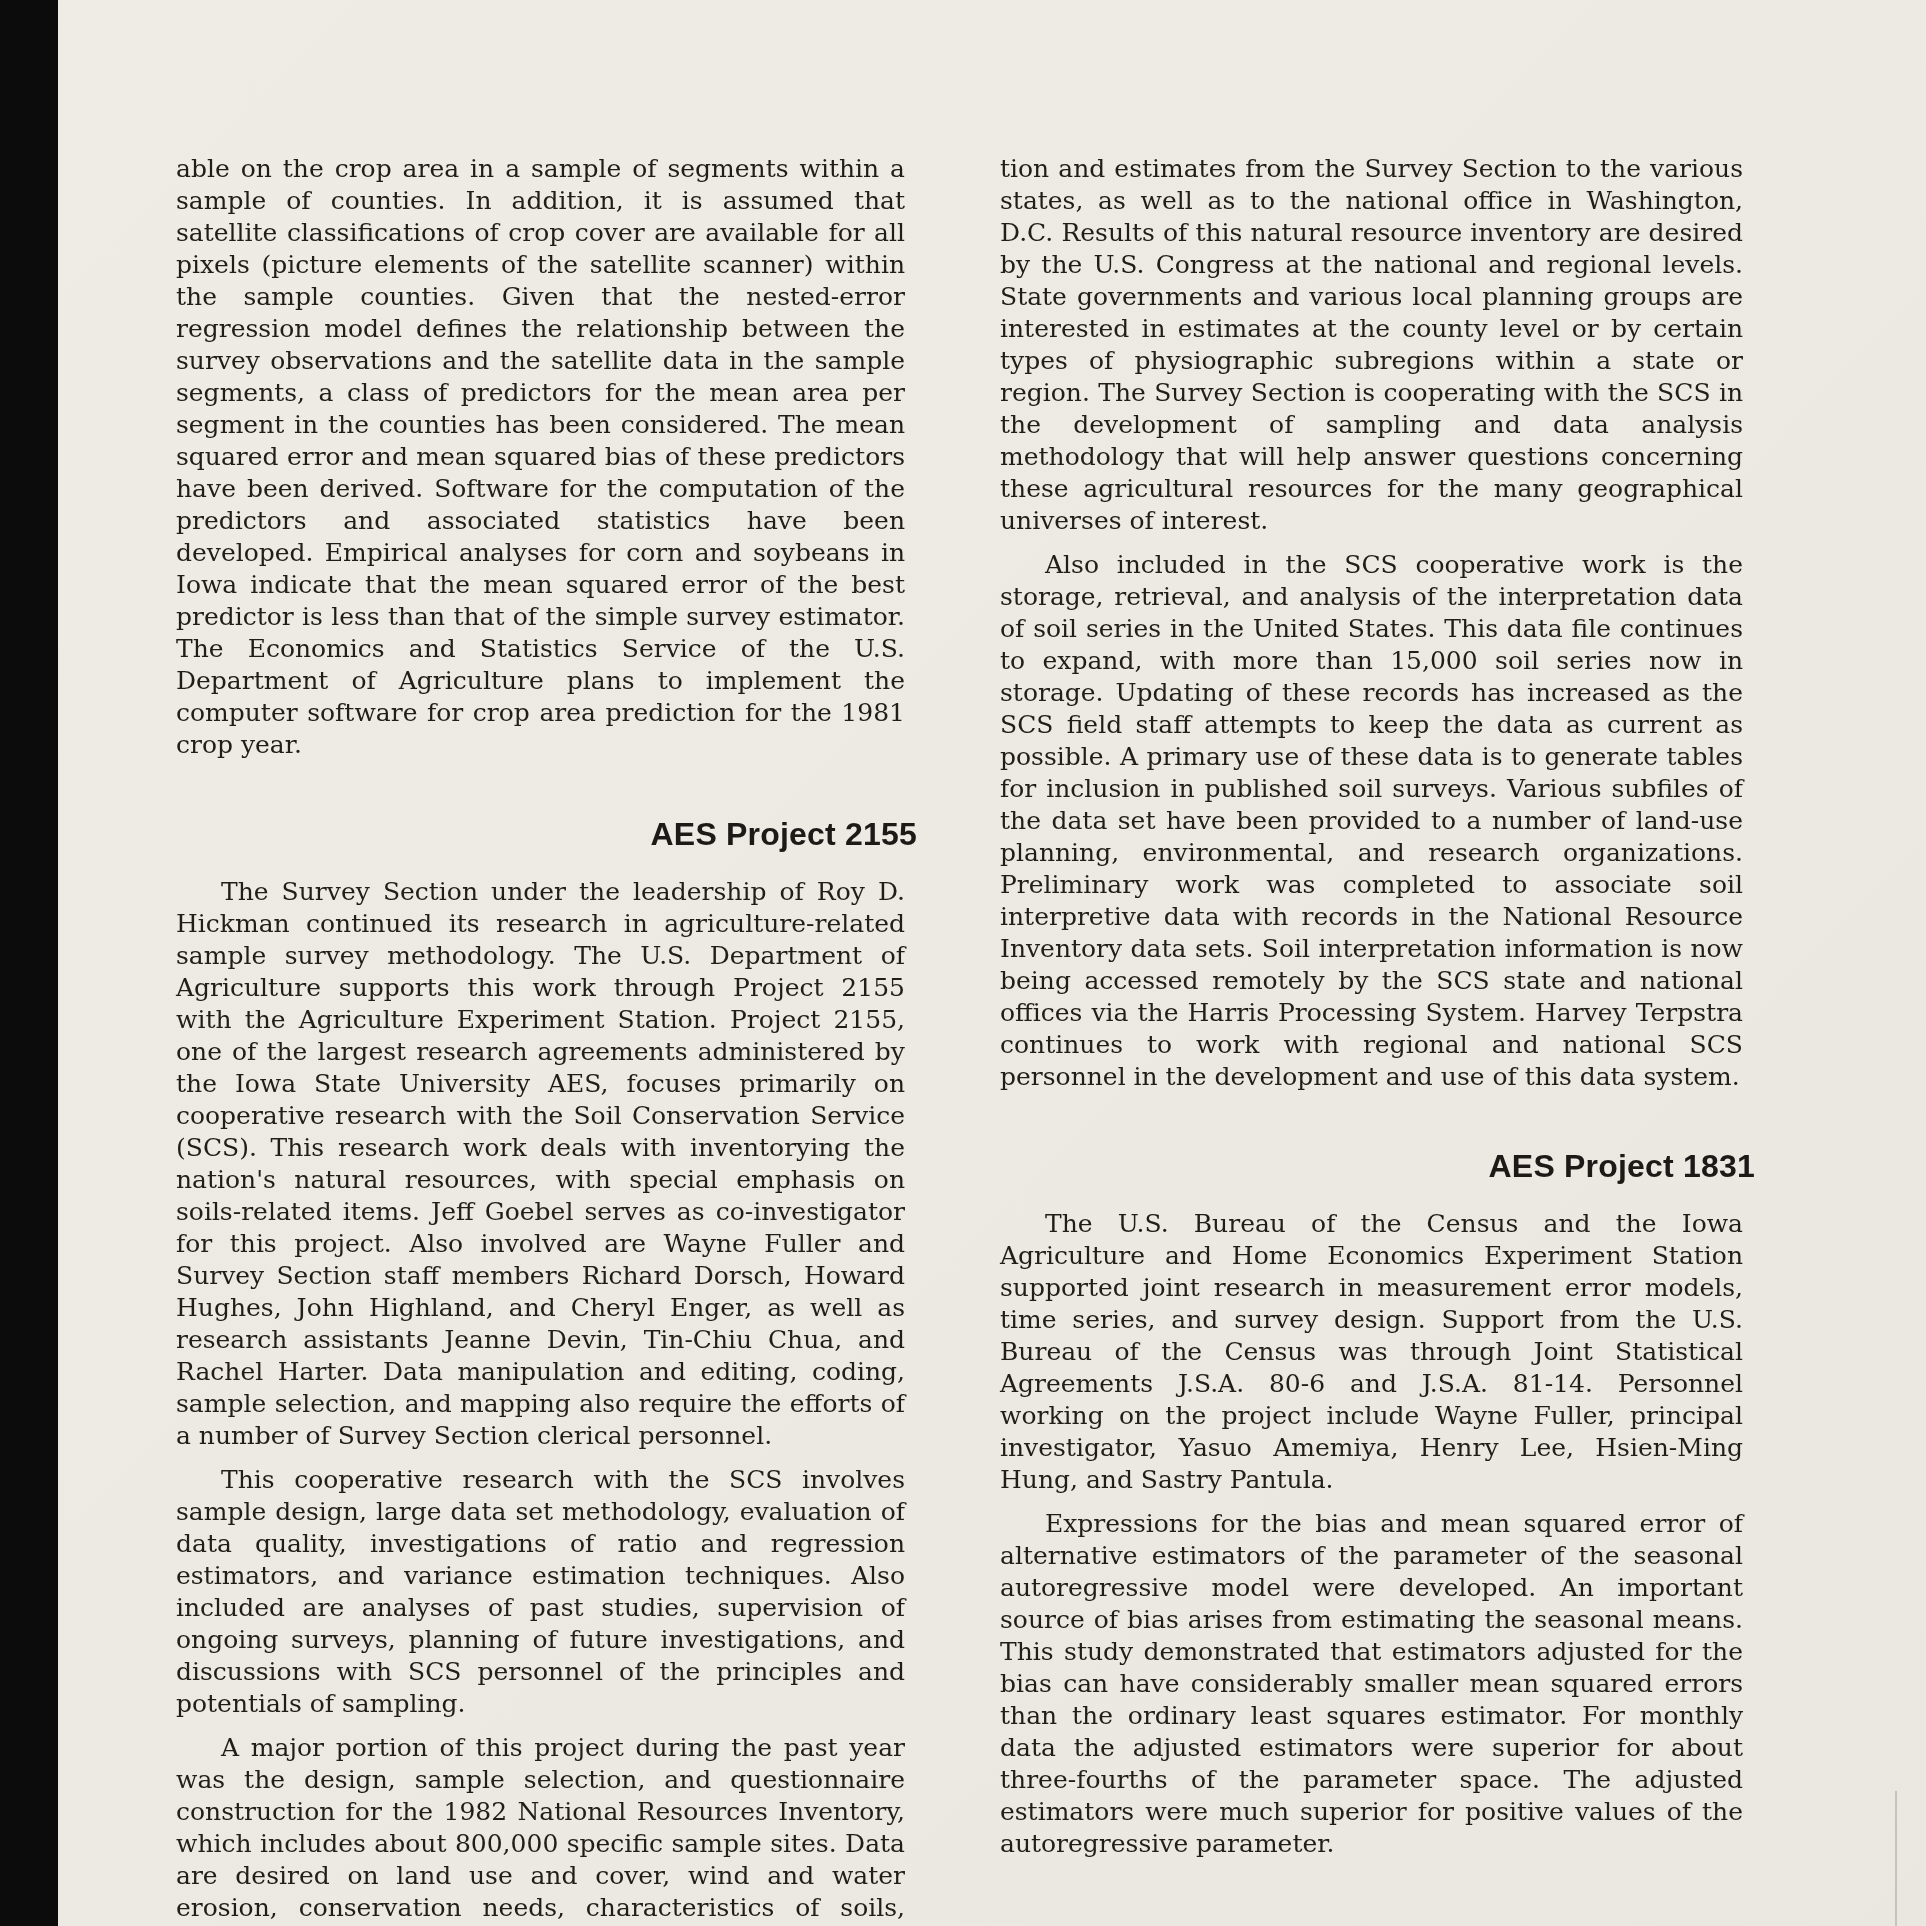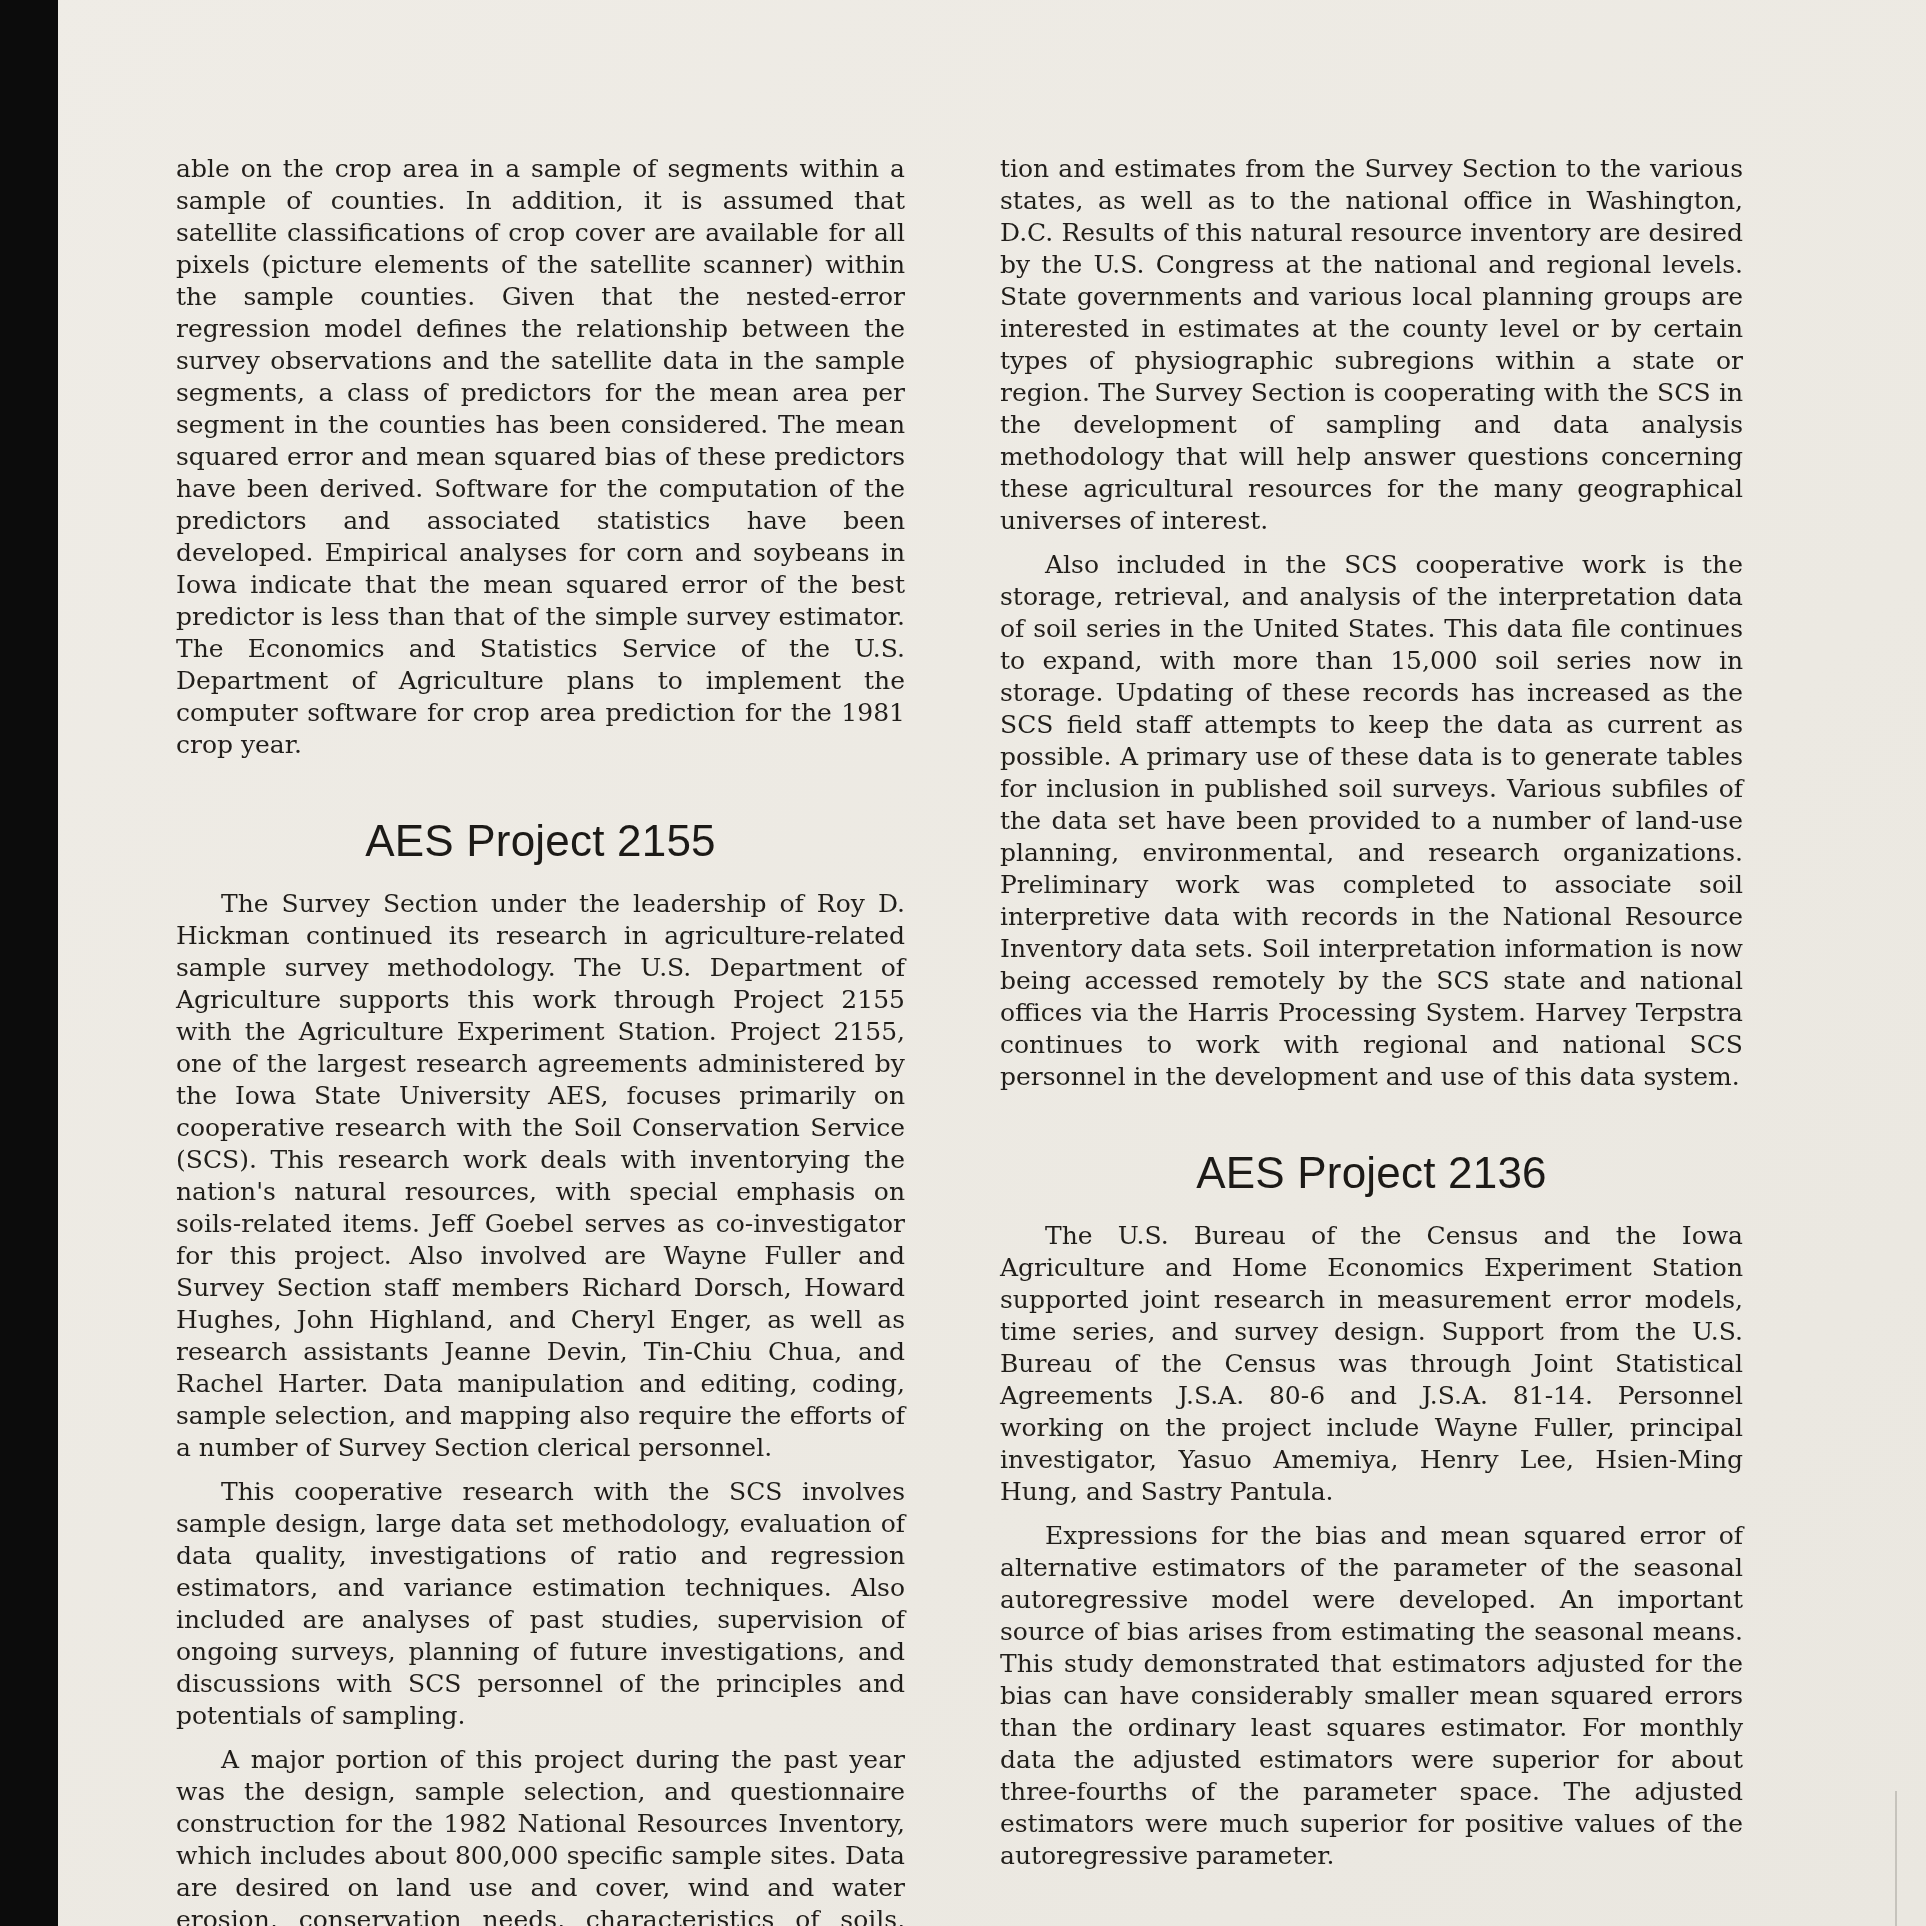--- a/index.html
+++ b/index.html
@@ -51,26 +51,26 @@
   .col-right { left: 988px; width: 767px; }
 
   p.para {
     margin: 12px;
   }
   p.indent {
     text-indent: 45px;
   }
   h2.section {
     font-family: "Liberation Sans", "DejaVu Sans", sans-serif;
-    font-weight: normal;
-    font-size: 44px;
+    font-weight: bold;
+    font-size: 32px;
     line-height: 1.05;
     color: #1c1a17;
     margin: 57px 0 24px 0;
-    text-align: center;
+    text-align: right;
     letter-spacing: 0.2px;
   }
 </style>
 </head>
 <body>
 
 <div class="page">
 
   <div class="bar-left"></div>
 
@@ -80,20 +80,20 @@
     <p class="para">able on the crop area in a sample of segments within a sample of counties. In addition, it is assumed that satellite classifications of crop cover are available for all pixels (picture elements of the satellite scanner) within the sample counties. Given that the nested-error regression model defines the relationship between the survey observations and the satellite data in the sample segments, a class of predictors for the mean area per segment in the counties has been considered. The mean squared error and mean squared bias of these predictors have been derived. Software for the computation of the predictors and associated statistics have been developed. Empirical analyses for corn and soybeans in Iowa indicate that the mean squared error of the best predictor is less than that of the simple survey estimator. The Economics and Statistics Service of the U.S. Department of Agriculture plans to implement the computer software for crop area prediction for the 1981 crop year.</p>
     <h2 class="section">AES Project 2155</h2>
     <p class="para indent">The Survey Section under the leadership of Roy D. Hickman continued its research in agriculture-related sample survey methodology. The U.S. Department of Agriculture supports this work through Project 2155 with the Agriculture Experiment Station. Project 2155, one of the largest research agreements administered by the Iowa State University AES, focuses primarily on cooperative research with the Soil Conservation Service (SCS). This research work deals with inventorying the nation's natural resources, with special emphasis on soils-related items. Jeff Goebel serves as co-investigator for this project. Also involved are Wayne Fuller and Survey Section staff members Richard Dorsch, Howard Hughes, John Highland, and Cheryl Enger, as well as research assistants Jeanne Devin, Tin-Chiu Chua, and Rachel Harter. Data manipulation and editing, coding, sample selection, and mapping also require the efforts of a number of Survey Section clerical personnel.</p>
     <p class="para indent">This cooperative research with the SCS involves sample design, large data set methodology, evaluation of data quality, investigations of ratio and regression estimators, and variance estimation techniques. Also included are analyses of past studies, supervision of ongoing surveys, planning of future investigations, and discussions with SCS personnel of the principles and potentials of sampling.</p>
     <p class="para indent">A major portion of this project during the past year was the design, sample selection, and questionnaire construction for the 1982 National Resources Inventory, which includes about 800,000 specific sample sites. Data are desired on land use and cover, wind and water erosion, conservation needs, characteristics of soils, prime farmland, wetlands, and numerous other agricultural and wildlife resources. Presently being investigated are ways to transmit these data from the 50 SCS state offices utilizing the Harris 1600 Distributed Data Processing System, which is linked via telephone lines to the Iowa State Unviersity AS/6 computer. This system should also be useful in transmitting informa-</p>
   </div>
 
   <div class="col col-right">
     <p class="para">tion and estimates from the Survey Section to the various states, as well as to the national office in Washington, D.C. Results of this natural resource inventory are desired by the U.S. Congress at the national and regional levels. State governments and various local planning groups are interested in estimates at the county level or by certain types of physiographic subregions within a state or region. The Survey Section is cooperating with the SCS in the development of sampling and data analysis methodology that will help answer questions concerning these agricultural resources for the many geographical universes of interest.</p>
     <p class="para indent">Also included in the SCS cooperative work is the storage, retrieval, and analysis of the interpretation data of soil series in the United States. This data file continues to expand, with more than 15,000 soil series now in storage. Updating of these records has increased as the SCS field staff attempts to keep the data as current as possible. A primary use of these data is to generate tables for inclusion in published soil surveys. Various subfiles of the data set have been provided to a number of land-use planning, environmental, and research organizations. Preliminary work was completed to associate soil interpretive data with records in the National Resource Inventory data sets. Soil interpretation information is now being accessed remotely by the SCS state and national offices via the Harris Processing System. Harvey Terpstra continues to work with regional and national SCS personnel in the development and use of this data system.</p>
-    <h2 class="section">AES Project 2136</h2>
+    <h2 class="section">AES Project 1831</h2>
     <p class="para indent">The U.S. Bureau of the Census and the Iowa Agriculture and Home Economics Experiment Station supported joint research in measurement error models, time series, and survey design. Support from the U.S. Bureau of the Census was through Joint Statistical Agreements J.S.A. 80-6 and J.S.A. 81-14. Personnel working on the project include Wayne Fuller, principal investigator, Yasuo Amemiya, Henry Lee, Hsien-Ming Hung, and Sastry Pantula.</p>
     <p class="para indent">Expressions for the bias and mean squared error of alternative estimators of the parameter of the seasonal autoregressive model were developed. An important source of bias arises from estimating the seasonal means. This study demonstrated that estimators adjusted for the bias can have considerably smaller mean squared errors than the ordinary least squares estimator. For monthly data the adjusted estimators were superior for about three-fourths of the parameter space. The adjusted estimators were much superior for positive values of the autoregressive parameter.</p>
 
   </div>
 
 </div>
 
 
 </body></html>

